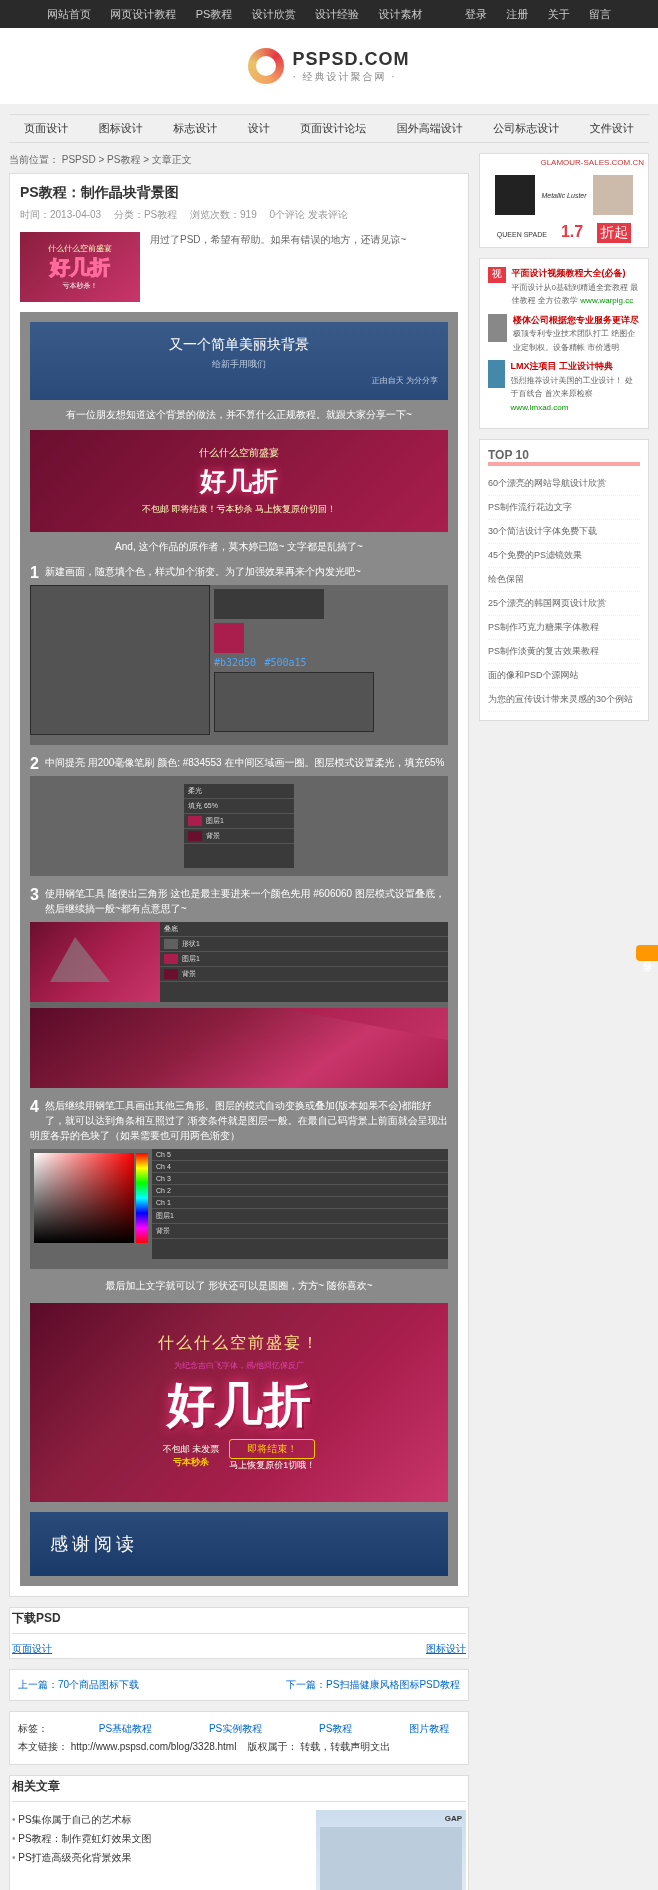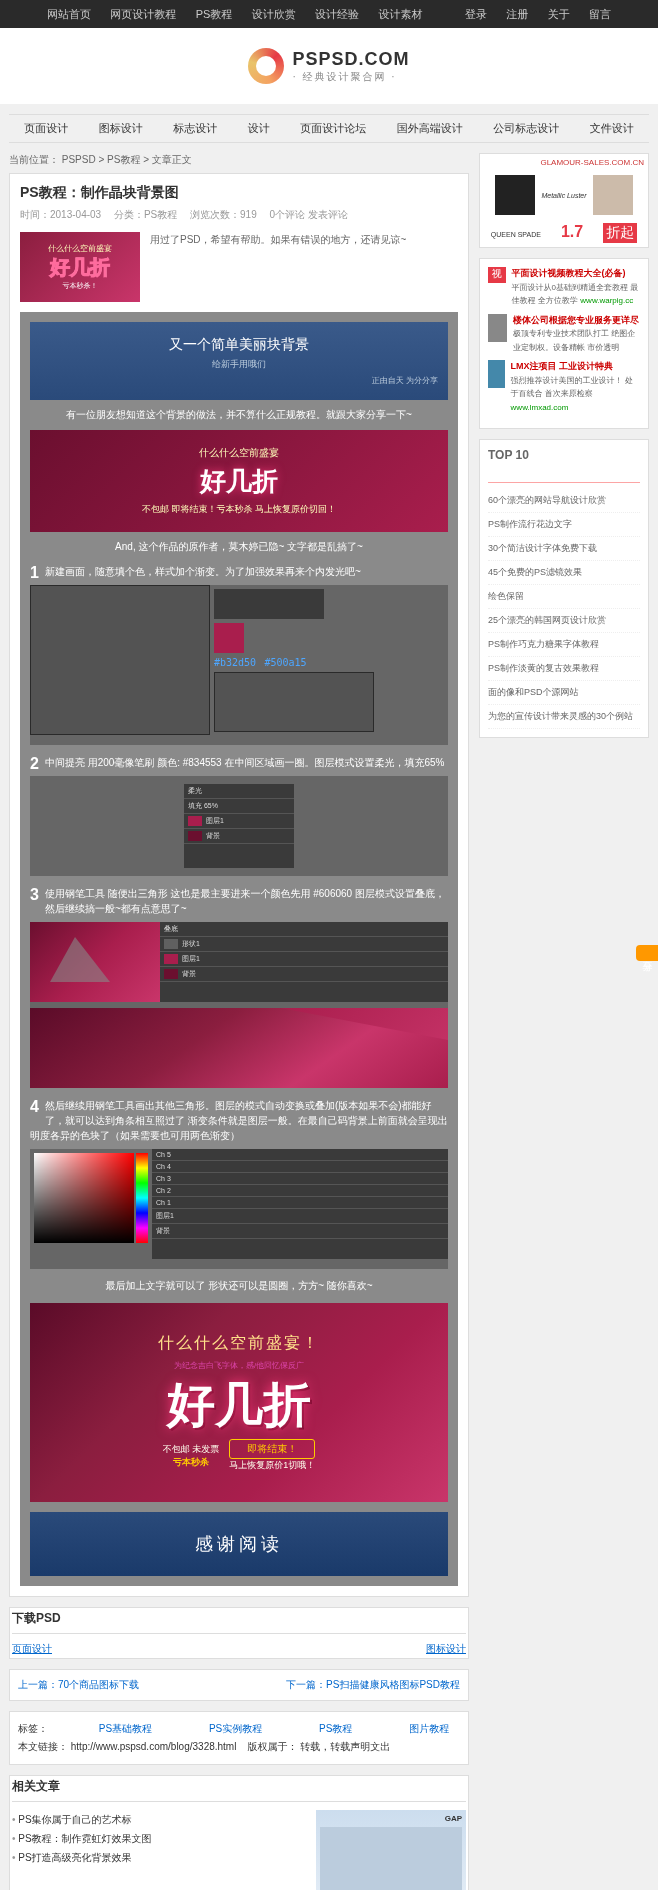--- a/index.html
+++ b/index.html
@@ -48,21 +48,21 @@
 .layer-swatch { width: 14px; height: 10px; background: #a91e4d; }
 .colorval { color: #4da6ff; font-family: monospace; font-size: 10px; }
 .poly-img { background: linear-gradient(135deg, #6b0f2f 0%, #a91e4d 50%, #c9356a 100%); position: relative; }
 .big-showcase { background: linear-gradient(135deg, #5a0b28, #8b1e3f, #a91e4d, #c9356a); padding: 30px 20px; text-align: center; margin: 10px 0; }
 .big-showcase .h1 { font-size: 16px; color: #ffe08a; letter-spacing: 2px; margin-bottom: 6px; }
 .big-showcase .sub { font-size: 8px; color: #d4a; margin-bottom: 10px; }
 .big-showcase .h2 { font-size: 48px; font-weight: bold; color: #fff; text-shadow: 0 0 12px #ff3b7d, 2px 2px 0 #7a0b2f; line-height: 1; }
 .big-showcase .row3 { display: flex; justify-content: center; gap: 10px; margin-top: 10px; align-items: center; }
 .big-showcase .badge { border: 1px solid #ffcc00; color: #ffcc00; padding: 2px 6px; font-size: 10px; border-radius: 3px; }
 .big-showcase .small { font-size: 9px; color: #ffe; }
-.thanks { background: linear-gradient(180deg, #2a4a7a, #1a3a6a); padding: 20px; text-align: center; font-size: 18px; color: #fff; letter-spacing: 4px; margin-top: 10px; }
+.thanks { background: linear-gradient(180deg, #2a4a7a, #1a3a6a); padding: 20px; font-size: 18px; color: #fff; letter-spacing: 4px; margin-top: 10px; }
 .download-sec, .related-sec, .comment-sec { background: #fff; border: 1px solid #ddd; padding: 2px; margin-top: 10px; }
 .sec-title { font-size: 12px; font-weight: bold; border-bottom: 1px solid #ddd; padding-bottom: 6px; margin-bottom: 8px; }
 .dl-links { display: flex; justify-content: space-between; font-size: 10px; }
 .dl-links a { color: #06c; text-decoration: underline; }
 .pager { display: flex; justify-content: space-between; background: #fff; border: 1px solid #ddd; padding: 8px; margin-top: 10px; font-size: 10px; }
 .pager a { color: #06c; }
 .tags-row { background: #fff; border: 1px solid #ddd; padding: 8px; margin-top: 10px; font-size: 10px; line-height: 1.8; }
 .tags-row a { color: #06c; margin-right: 6px; padding-left: 48px; }
 .related-list { list-style: none; font-size: 10px; line-height: 1.9; }
 .related-list li::before { content: '• '; color: #999; }
@@ -71,21 +71,21 @@
 .ad2 { width: 150px; height: 200px; background: linear-gradient(#cde, #fff); font-size: 8px; padding: 4px; text-align: center; }
 .sidebar { width: 170px; }
 .side-box { background: #fff; border: 1px solid #ddd; padding: 8px; margin-bottom: 10px; font-size: 10px; }
 .ad1 { background: #fff; border: 1px solid #ddd; padding: 4px; text-align: center; font-size: 9px; margin-bottom: 10px; }
 .ad1 .bag { width: 40px; height: 40px; background: #ddd; display: inline-block; margin: 2px; }
 .ad1 .price { color: #e63946; font-size: 16px; font-weight: bold; }
 .promo-list { font-size: 9px; line-height: 1.5; }
 .promo-row { display: flex; gap: 6px; margin-bottom: 6px; }
 .promo-row .promo-title { color: #c00; font-weight: bold; display: block; }
 .promo-row .promo-sub { color: #666; font-size: 8px; }
-.top10-title { font-size: 12px; font-weight: bold; color: #666; margin-bottom: 6px; border-bottom: 1px solid #fca5a5; padding-bottom: 20px; }
+.top10-title { font-size: 12px; font-weight: bold; color: #666; margin-bottom: 6px; border-bottom: 4px solid #fca5a5; padding-bottom: 0; }
 .top10-list { list-style: none; }
 .top10-list li { font-size: 9px; padding: 5px 0; border-bottom: 1px dotted #eee; color: #666; }
 .share-tab { position: fixed; right: 0; top: 50%; background: #ff9800; color: #fff; padding: 8px 4px; font-size: 10px; writing-mode: vertical-rl; border-radius: 4px 0 0 4px; }
 .color-picker { width: 100px; height: 90px; background: linear-gradient(to right, #fff, #f00), linear-gradient(to bottom, transparent, #000); background-blend-mode: multiply; }
 .hue-bar { width: 12px; height: 90px; background: linear-gradient(#f00,#ff0,#0f0,#0ff,#00f,#f0f,#f00); }
 </style>
 </head>
 <body>
 
 <div class="topbar">
@@ -342,21 +342,21 @@
   </div>
 
   <div class="sidebar">
     <div class="ad1">
       <div style="font-size:8px;text-align:right;color:#c33">GLAMOUR-SALES.COM.CN</div>
       <div style="display:flex;align-items:center;justify-content:center;gap:4px;padding:6px 0">
         <div class="bag" style="background:#222"></div>
         <div style="font-size:7px;font-style:italic">Metallic Luster</div>
         <div class="bag" style="background:#cba"></div>
       </div>
-      <div style="display:flex;align-items:baseline;justify-content:center;gap:20px">
+      <div style="display:flex;align-items:baseline;justify-content:center;gap:14px">
         <span style="font-size:7px">QUEEN SPADE</span>
         <span class="price">1.7</span>
         <span style="background:#e63946;color:#fff;font-size:14px;padding:1px 3px">折起</span>
       </div>
     </div>
 
     <div class="side-box promo-list">
       <div class="promo-row">
         <div style="width:34px;height:16px;background:#e63946;color:#fff;font-size:10px;text-align:center;line-height:14px">视频<br>教程</div>
         <div>

